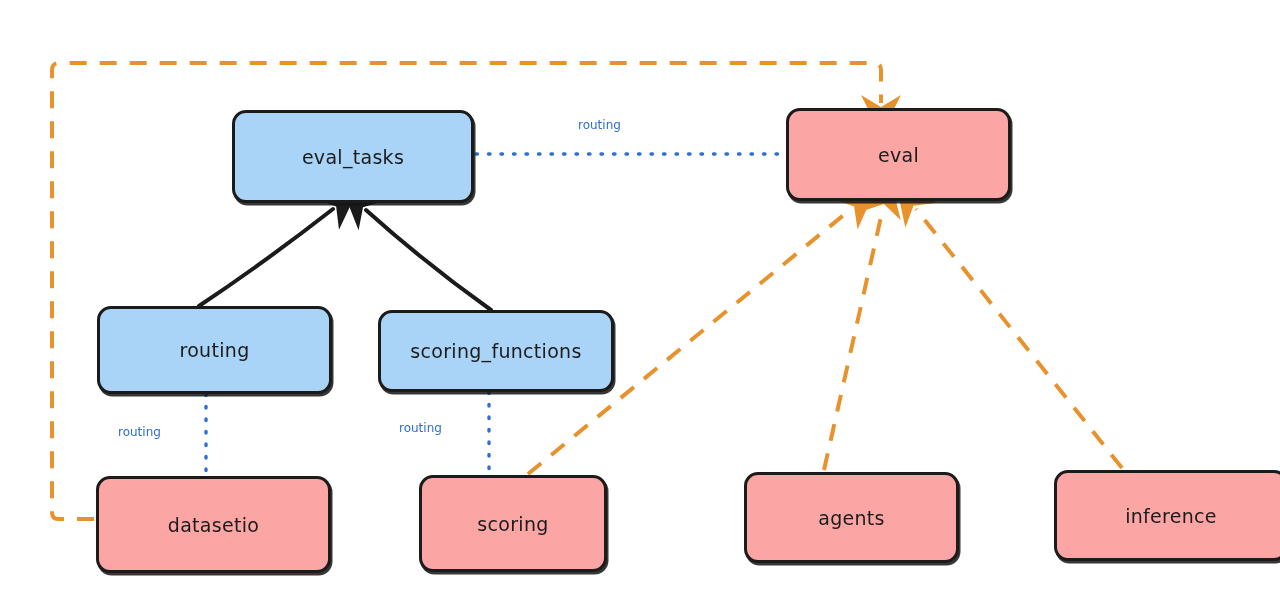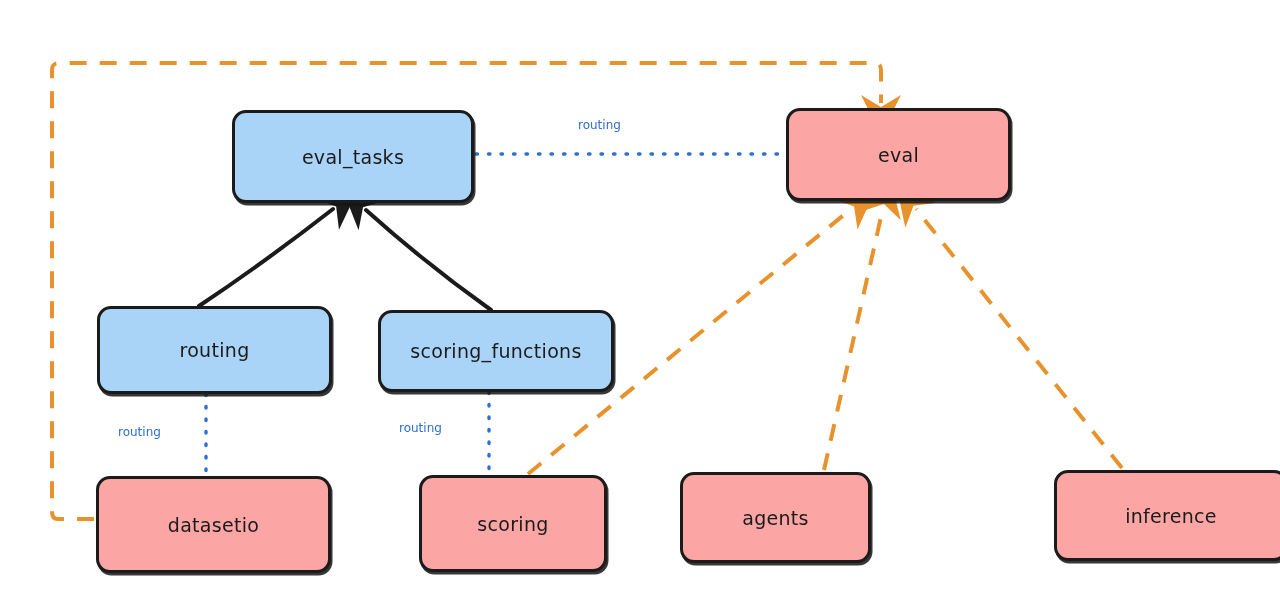--- a/index.html
+++ b/index.html
@@ -126,21 +126,21 @@
   </div>
 
   <div class="node node-api" style="left:378px; top:310px; width:236px; height:82px;">
     <span class="node-label">scoring_functions</span>
   </div>
 
   <div class="node node-provider" style="left:406px; top:475px; width:188px; height:97px;margin-left:13px;">
     <span class="node-label">scoring</span>
   </div>
 
-  <div class="node node-provider" style="left:680px; top:472px; width:191px; height:91px;">
+  <div class="node node-provider" style="left:744px; top:472px; width:215px; height:91px;">
     <span class="node-label">agents</span>
   </div>
 
   <div class="node node-provider" style="left:1025px; top:470px; width:234px; height:91px;margin-left:29px;">
     <span class="node-label">inference</span>
   </div>
 
   <div class="edge-label" style="left:578px; top:118px;">routing</div>
 
   <div class="edge-label" style="left:118px; top:425px;">routing</div>

